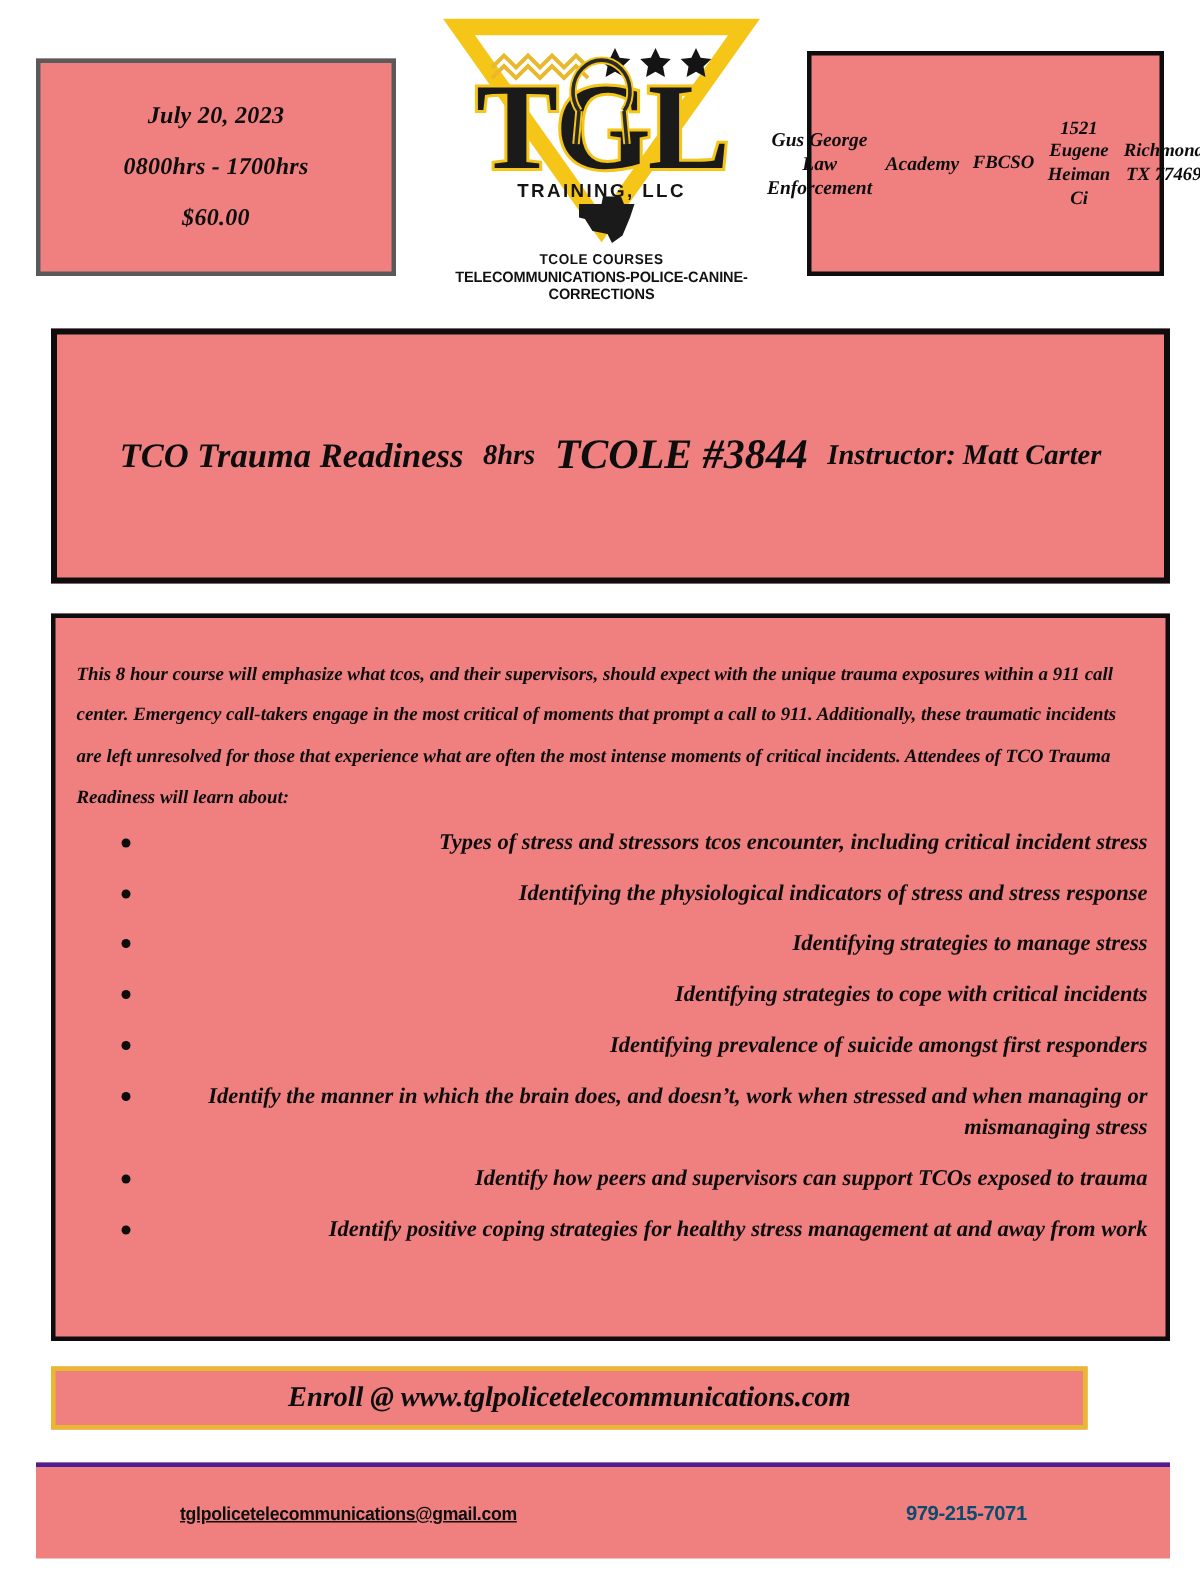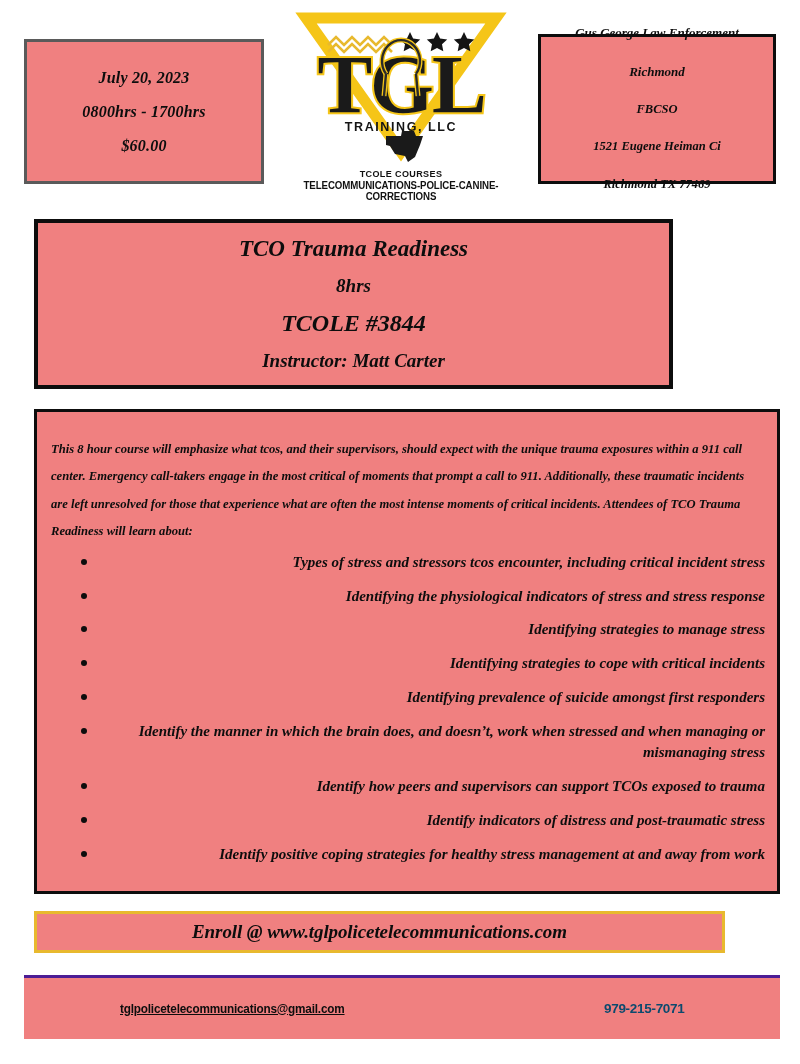--- a/index.html
+++ b/index.html
@@ -62,25 +62,25 @@
 
   .addressbox {
     position: absolute;
     left: 538px;
     top: 34px;
     width: 238px;
     height: 150px;
     border: 3px solid #0d0d0d;
     box-sizing: border-box;
     display: flex;
-    flex-direction: column;
+    flex-direction: row;
     align-items: center;
     justify-content: center;
     padding: 6px 8px;
-    gap: 22px;
+    gap: 9px;
   }
   .addressbox .line {
     font-family: "Liberation Serif", serif;
     font-style: italic;
     font-weight: bold;
     font-size: 12.5px;
     text-align: center;
     line-height: 1.25;
     color: #0d0d0d;
   }
@@ -124,40 +124,40 @@
     display: block;
     margin-top: 1px;
     transform: scaleX(.97);
   }
 
   
   .titlebox {
     position: absolute;
     left: 34px;
     top: 219px;
-    width: 639px;
+    width: 746px;
     height: 170px;
     border: 4px solid #0d0d0d;
     box-sizing: border-box;
     display: flex;
-    flex-direction: column;
+    flex-direction: row;
     align-items: center;
     justify-content: center;
     gap: 13px;
   }
   .titlebox .t {
     font-family: "Liberation Serif", serif;
     font-style: italic;
     font-weight: bold;
     text-align: center;
     color: #0d0d0d;
   }
   .titlebox .t1 { font-size: 23px; }
   .titlebox .t2 { font-size: 19px; }
-  .titlebox .t3 { font-size: 24px; }
+  .titlebox .t3 { font-size: 28px; }
   .titlebox .t4 { font-size: 19px; }
 
   
   .bodybox {
     position: absolute;
     left: 34px;
     top: 409px;
     width: 746px;
     height: 485px;
     border: 3px solid #0d0d0d;
@@ -296,21 +296,21 @@
         <path d="M104 134 l15 0 1 -5 12 0 2 5 7 0 -3 9 -5 12 -7 5 -3 -6 -10 -2 -5 -8 -4 -1 Z" fill="#1a1a1a"></path>
       </svg>
       <div class="logo-caption">
         <span class="c1">TCOLE COURSES</span>
         <span class="c2">TELECOMMUNICATIONS-POLICE-CANINE-CORRECTIONS</span>
       </div>
     </div>
 
     <div class="addressbox pink">
       <div class="line l1">Gus George Law Enforcement</div>
-      <div class="line l1">Richmond</div>
+      <div class="line l1">Academy</div>
       <div class="line">FBCSO</div>
       <div class="line">1521 Eugene Heiman Ci</div>
       <div class="line">Richmond TX  77469</div>
     </div>
   </div>
 
   <div class="titlebox pink">
     <div class="t t1">TCO Trauma Readiness</div>
     <div class="t t2">8hrs</div>
     <div class="t t3">TCOLE #3844</div>
@@ -320,21 +320,20 @@
   <div class="bodybox pink">
     <p class="para">This 8 hour course will emphasize what tcos, and their supervisors, should expect with the unique trauma exposures within a 911 call center.  Emergency call-takers engage in the most critical of moments that prompt a call to 911.  Additionally, these traumatic incidents are left unresolved for those that experience what are often the most intense moments of critical incidents.  Attendees of TCO Trauma Readiness will learn about:</p>
     <ul class="bullets">
       <li><span class="dot"></span><span>Types of stress and stressors tcos encounter, including critical incident stress</span></li>
       <li><span class="dot"></span><span>Identifying the physiological indicators of stress and stress response</span></li>
       <li><span class="dot"></span><span>Identifying strategies to manage stress</span></li>
       <li><span class="dot"></span><span>Identifying strategies to cope with critical incidents</span></li>
       <li><span class="dot"></span><span>Identifying prevalence of suicide amongst first responders</span></li>
       <li><span class="dot"></span><span>Identify the manner in which the brain does, and doesn’t, work when stressed and when managing or mismanaging stress</span></li>
       <li><span class="dot"></span><span>Identify how peers and supervisors can support TCOs exposed to trauma</span></li>
-      <li><span class="dot"></span><span>Identify indicators of distress and post-traumatic stress</span></li>
       <li><span class="dot"></span><span>Identify positive coping strategies for healthy stress management at and away from work</span></li>
     </ul>
   </div>
 
   <div class="enrollbar pink">
     <span class="txt">Enroll @ www.tglpolicetelecommunications.com</span>
   </div>
 
   <div class="contactbar pink">
     <span class="email">tglpolicetelecommunications@gmail.com</span>

